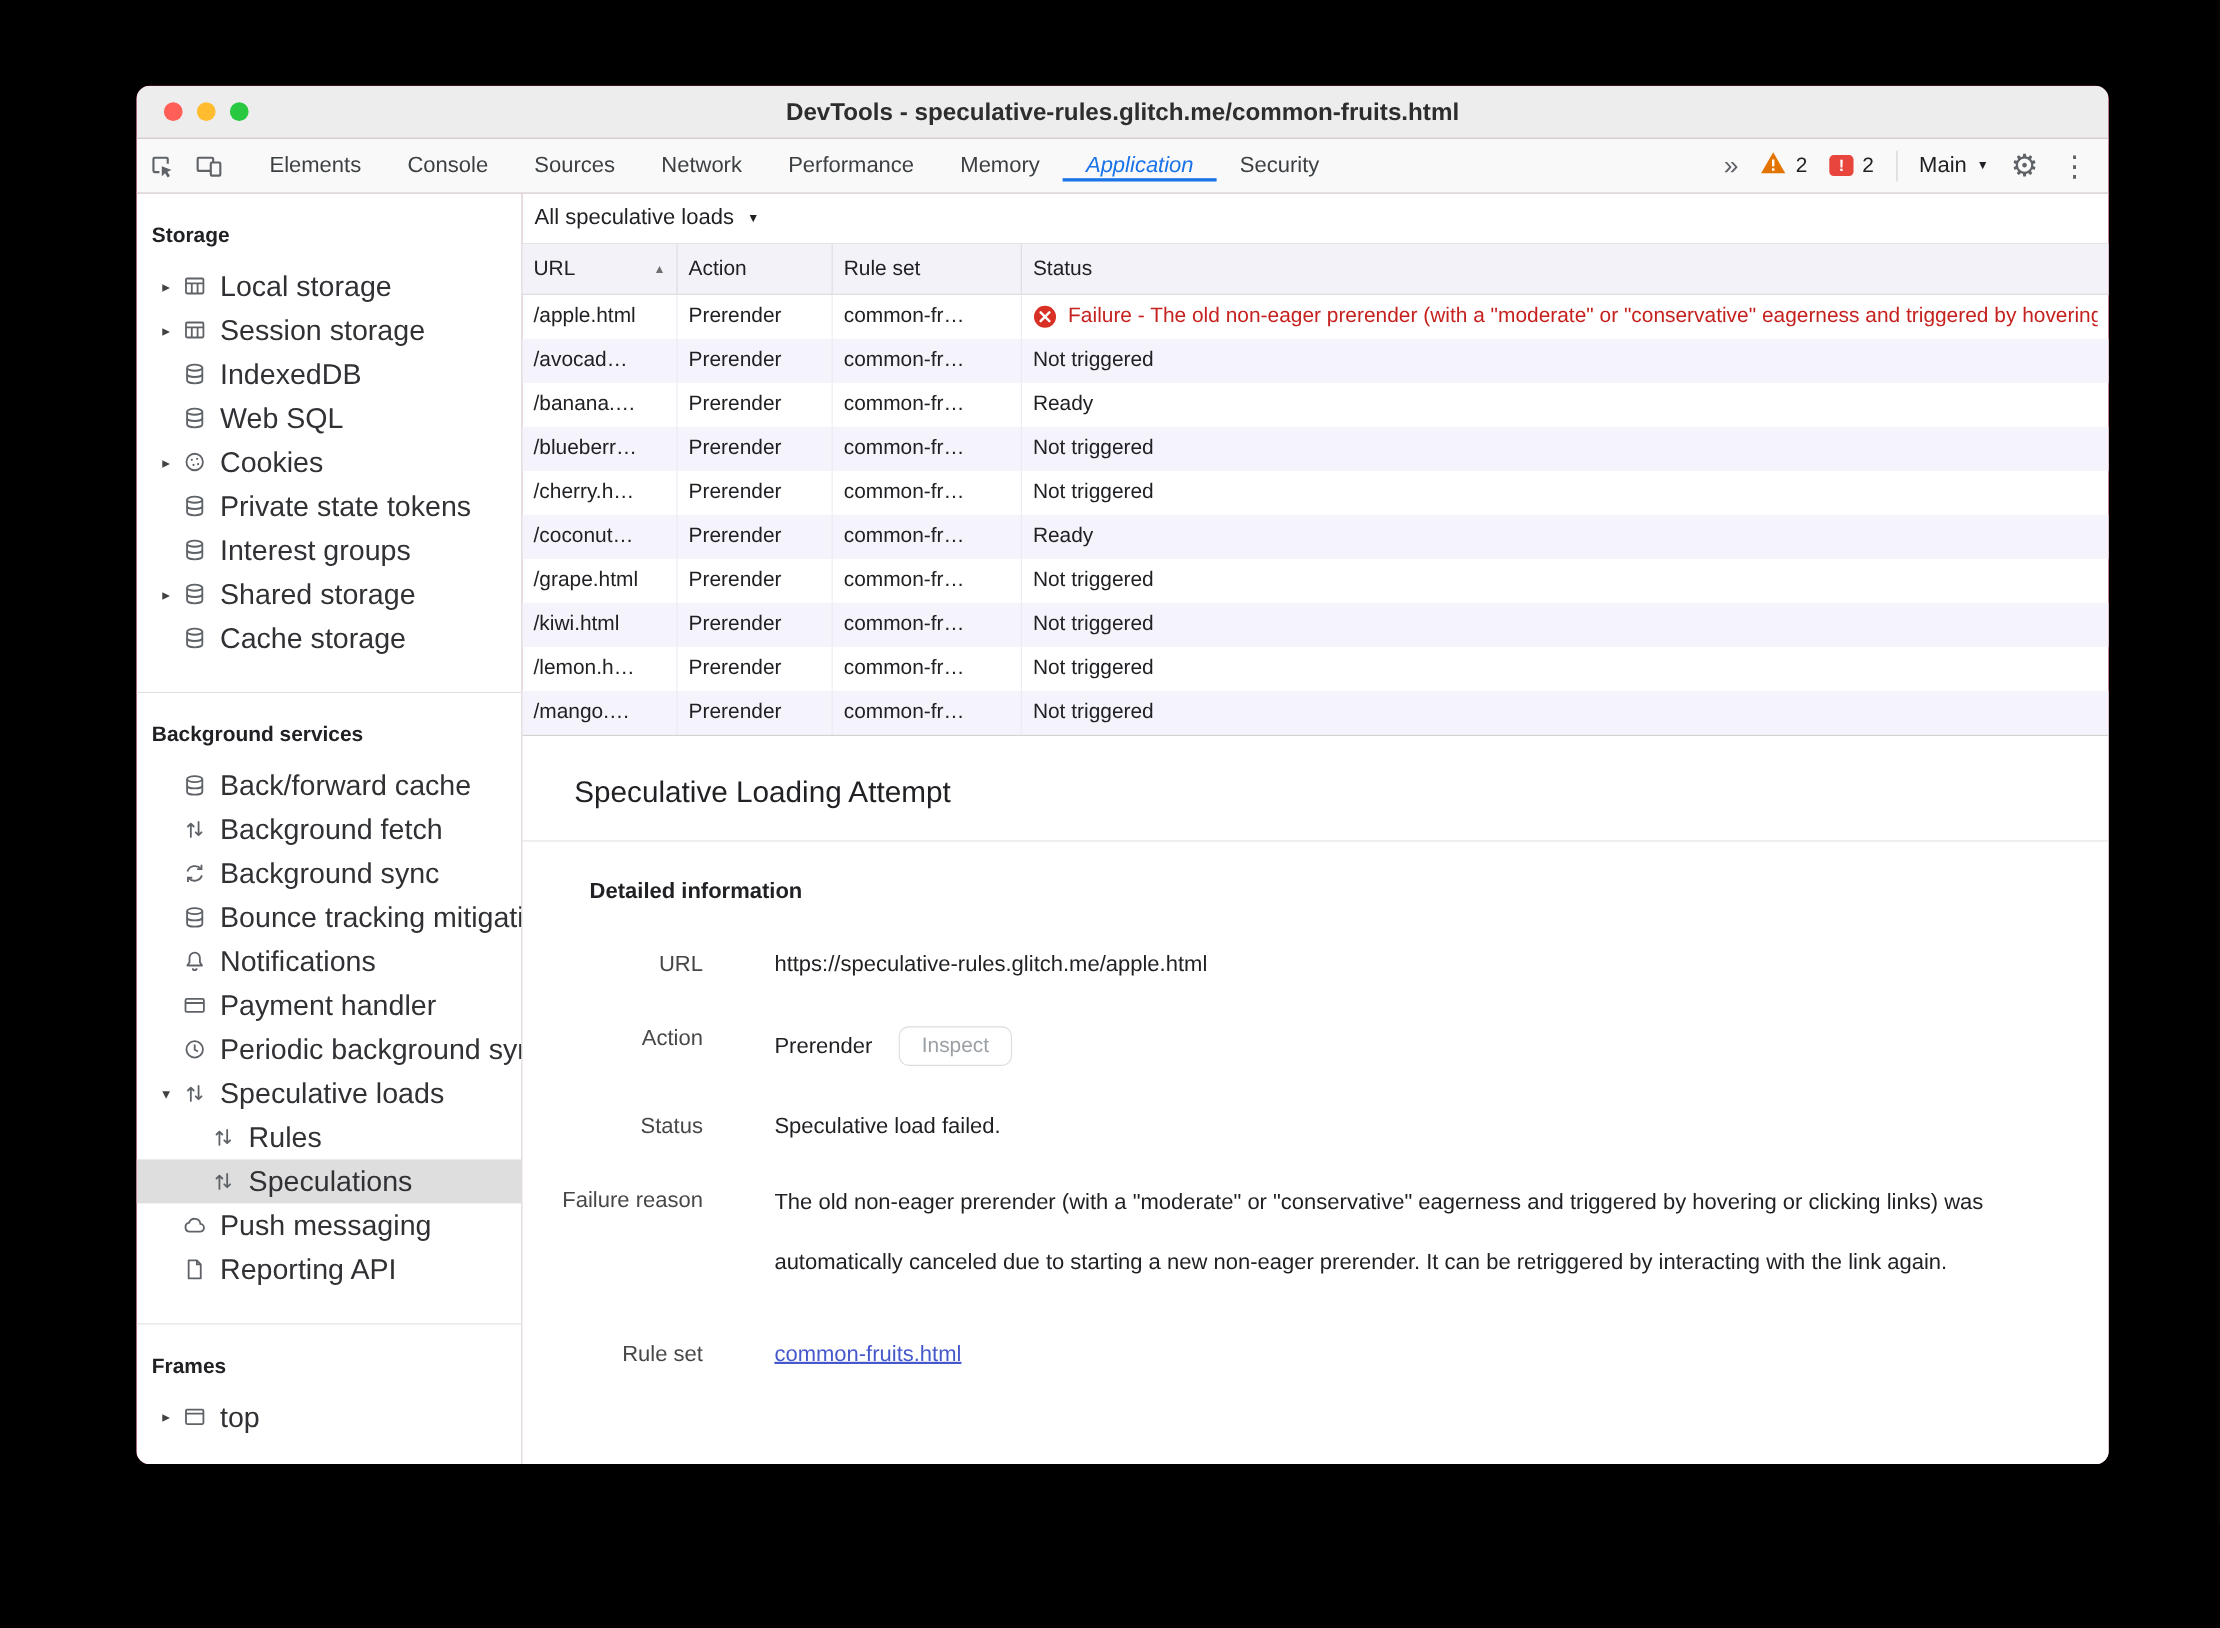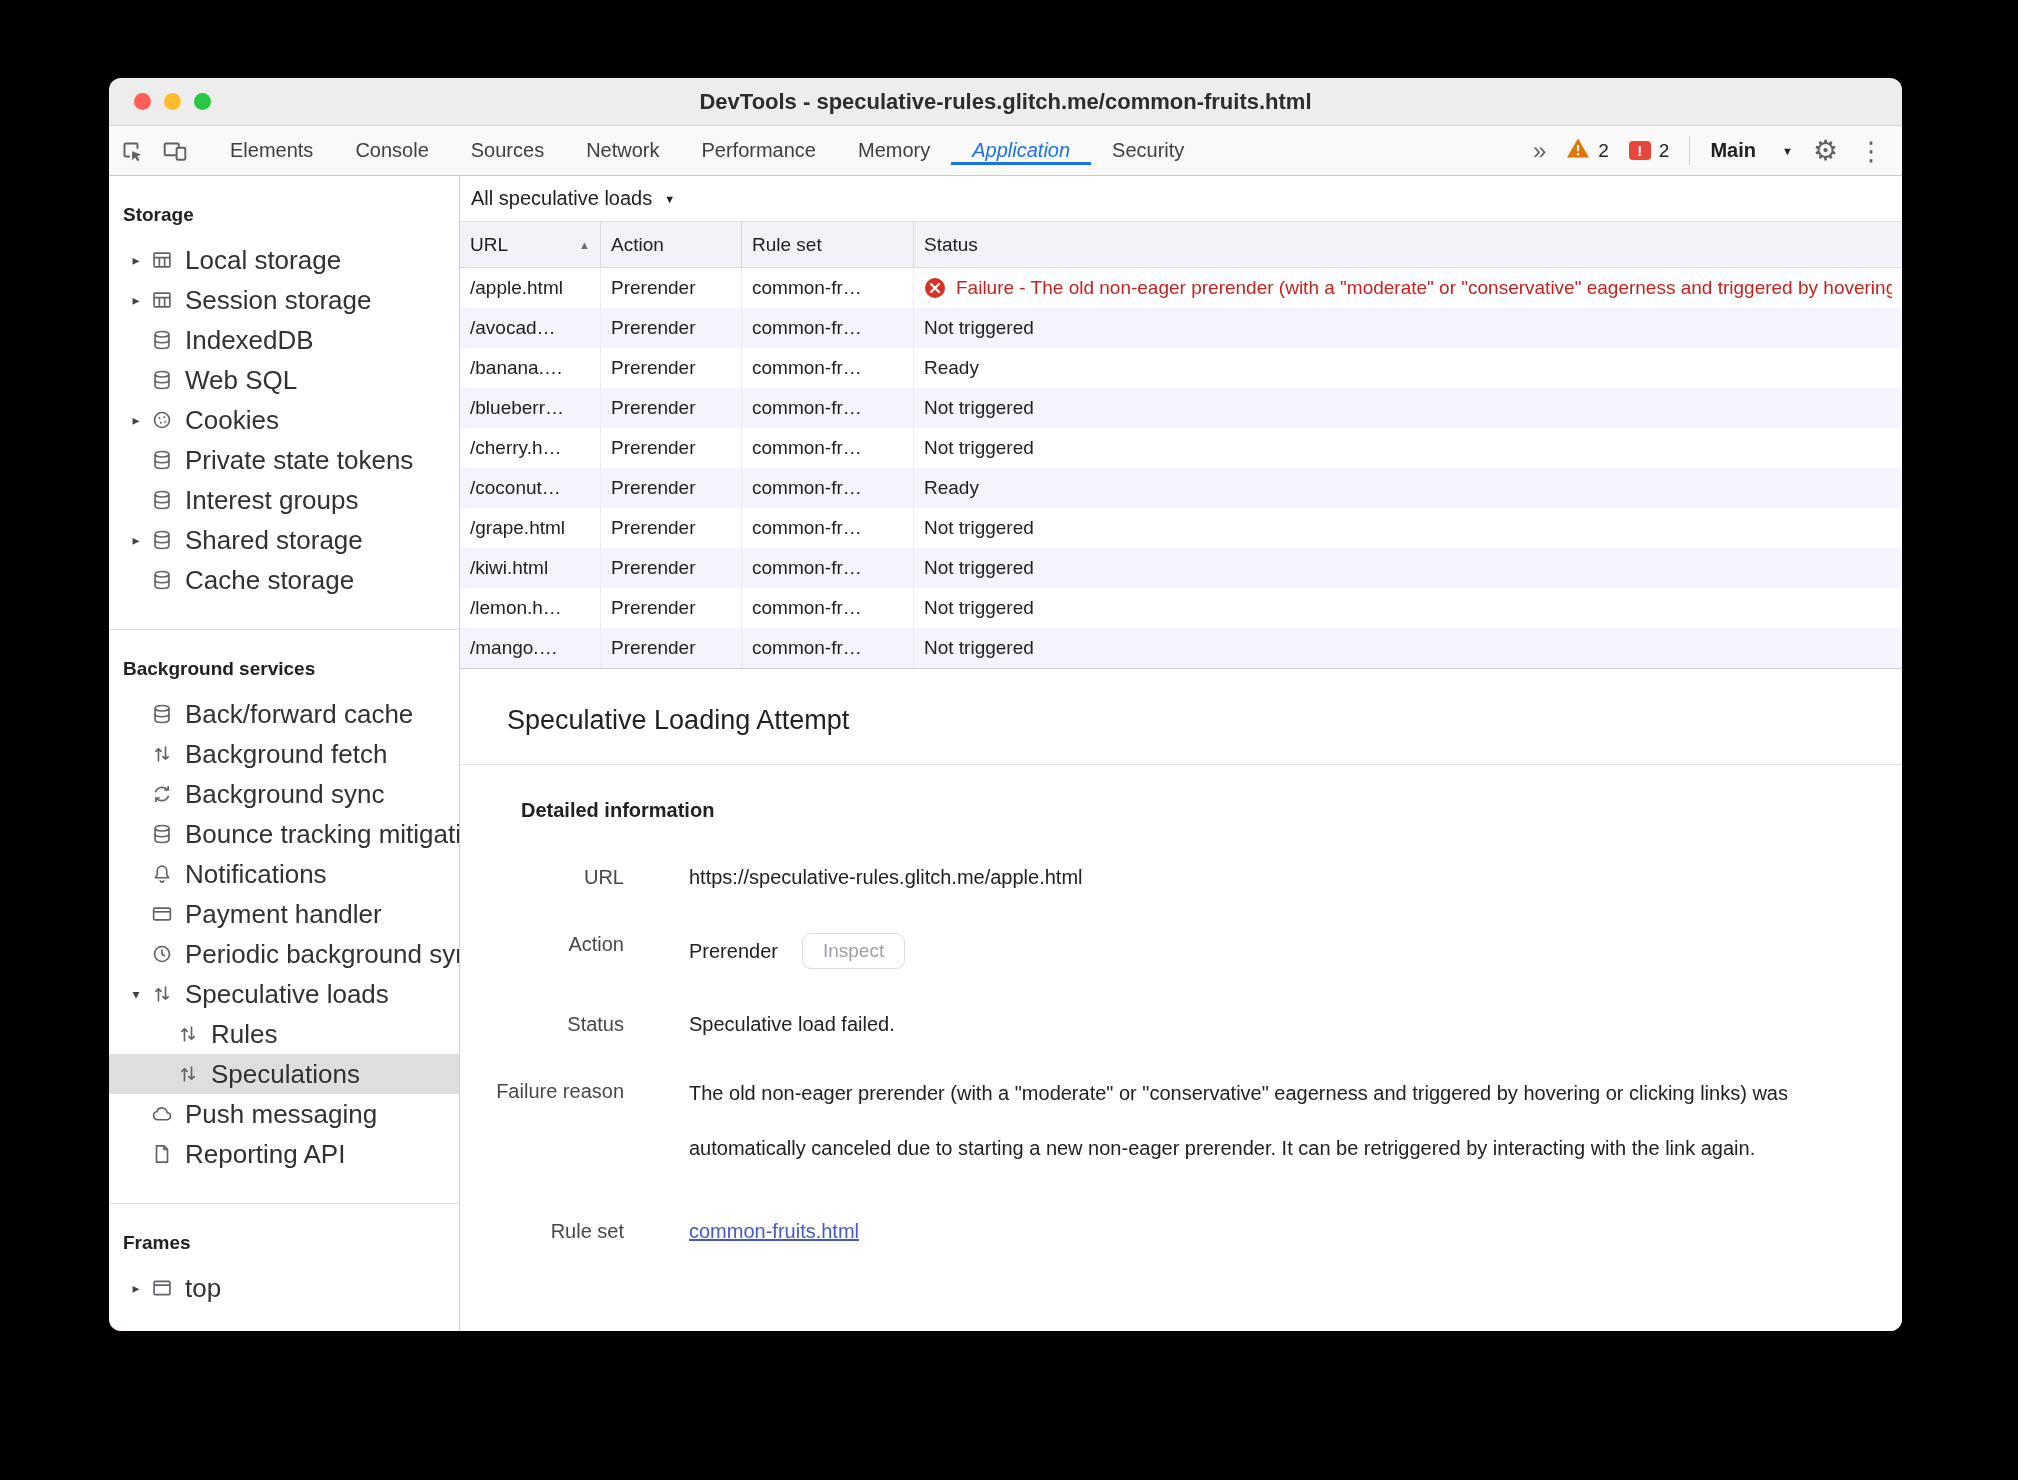--- a/index.html
+++ b/index.html
@@ -1,19 +1,19 @@
 <!DOCTYPE html>
 <html><head>
 <meta charset="utf-8">
 <style>
   * { margin:0; padding:0; box-sizing:border-box; }
   html,body { width:2018px; height:1480px; background:#000; overflow:hidden;
     font-family:"Liberation Sans", sans-serif; }
 
-  .window { position:absolute; left:109px; top:78px; width:1793px; height:1253px;
+  .window { position:absolute; left:124px; top:78px; width:1793px; height:1253px;
     background:#be185d; border-radius:12px; overflow:hidden; }
 
   
   .titlebar { height:48px; background:#eeedee; border-bottom:1px solid #d6d5d6;
     display:flex; align-items:center; justify-content:center; position:relative; }
   .lights { position:absolute; left:25px; top:0; height:100%; display:flex; align-items:center; gap:13px; }
   .light { width:17px; height:17px; border-radius:50%; display:inline-block; }
   .light.red { background:#ff5f57; } .light.yellow { background:#febc2e; } .light.green { background:#28c840; }
   .wtitle { font-size:22px; font-weight:700; color:#2d2d2d; }
 
@@ -26,21 +26,21 @@
   .tab { padding:3px 21px 0 21px; display:flex; align-items:center; font-size:20px; color:#3c4043;
     border-bottom:3px solid transparent; white-space:nowrap; }
   .tab.active { color:#1a73e8; border-bottom-color:#1a73e8;font-style:italic; }
   .tb-right { margin-left:auto; display:flex; align-items:center; gap:20px; padding-right:18px; }
   .more-tabs { font-size:24px; color:#5f6368; }
   .badge { display:flex; align-items:center; gap:8px; font-size:19px; color:#202124; }
   .badge svg { width:24px; height:22px; }
   .issue-box { width:22px; height:19px; background:#e8453c; color:#fff; border-radius:4px;
     display:flex; align-items:center; justify-content:center; font-size:15px; font-weight:700; }
   .vsep { width:1px; height:28px; background:#d0d0d0; }
-  .target { display:flex; align-items:center; gap:26px; font-size:20px; color:#202124;font-weight:bold; }
+  .target { display:flex; align-items:center; gap:9px; font-size:20px; color:#202124; }
   .dd { font-size:11px; color:#202124; }
   .gear { font-size:28px; color:#5f6368; line-height:1; }
   .kebab { font-size:26px; color:#5f6368; line-height:1; }
 
   
   .content { display:flex; height:1155px; }
 
   
   .sidebar { width:351px; flex:none; border-right:1px solid #cfcfcf; background:#fff; overflow:hidden; }
   .section { padding-top:24px; }

